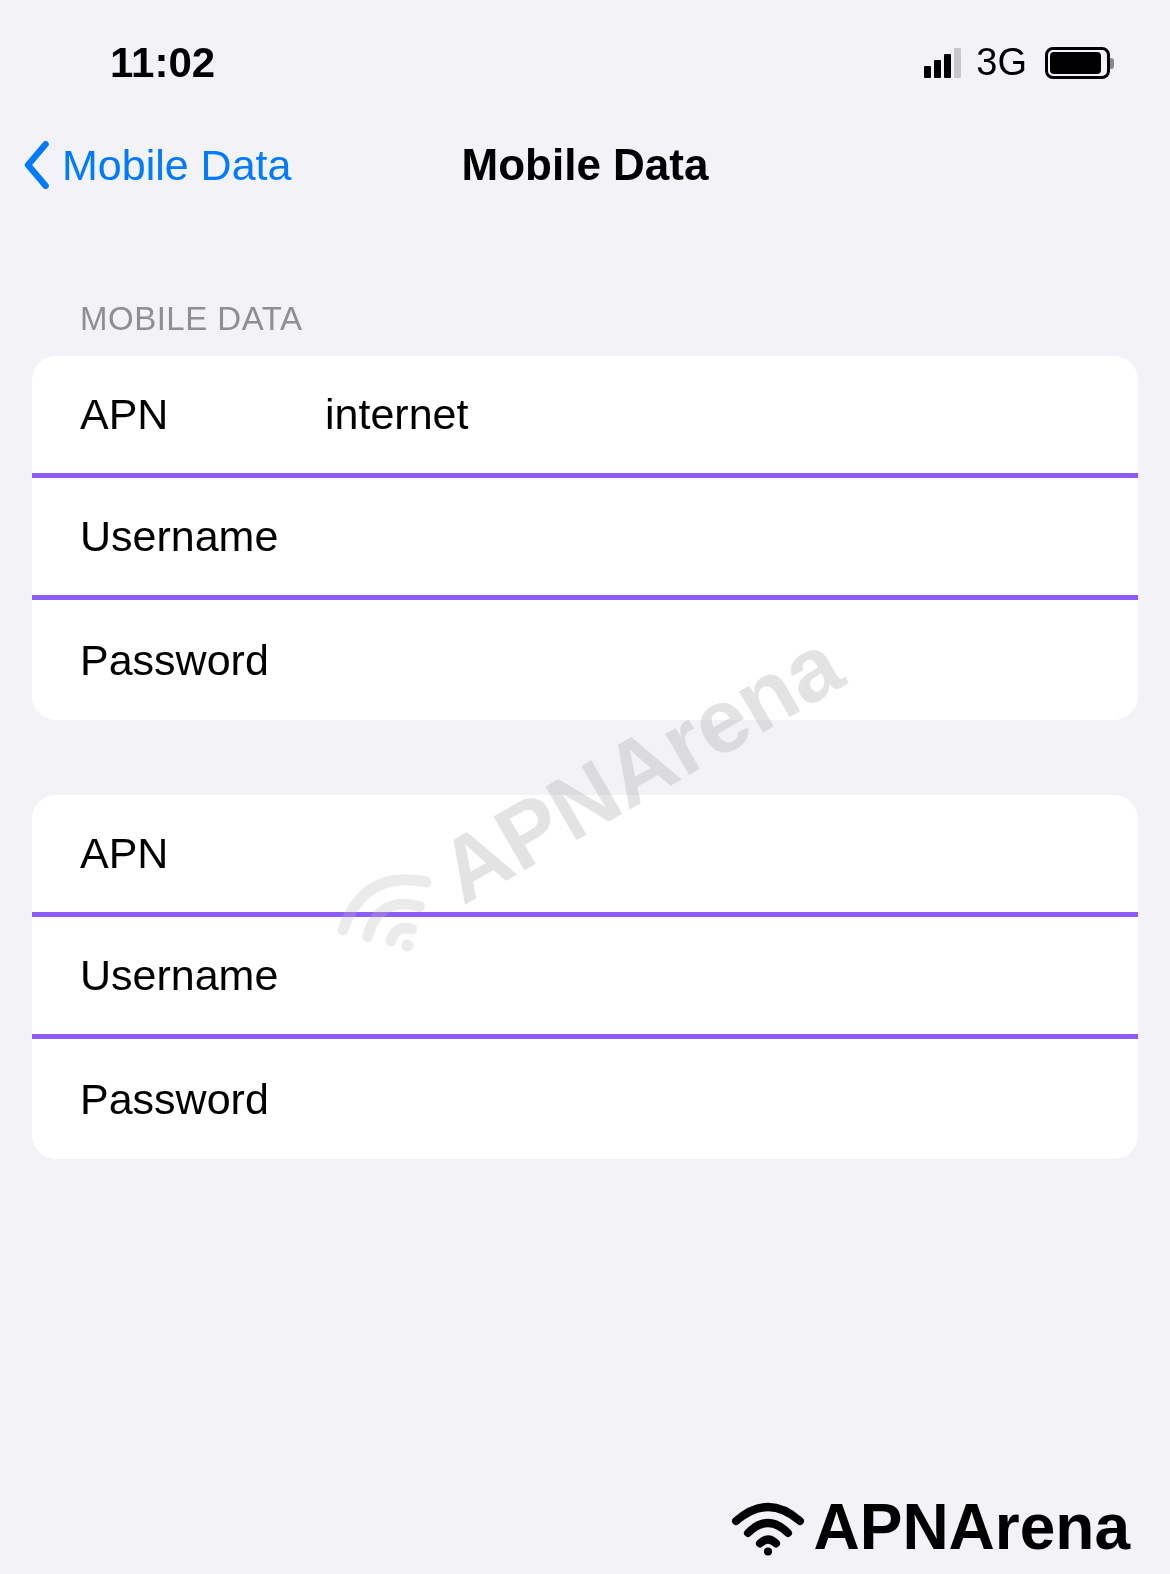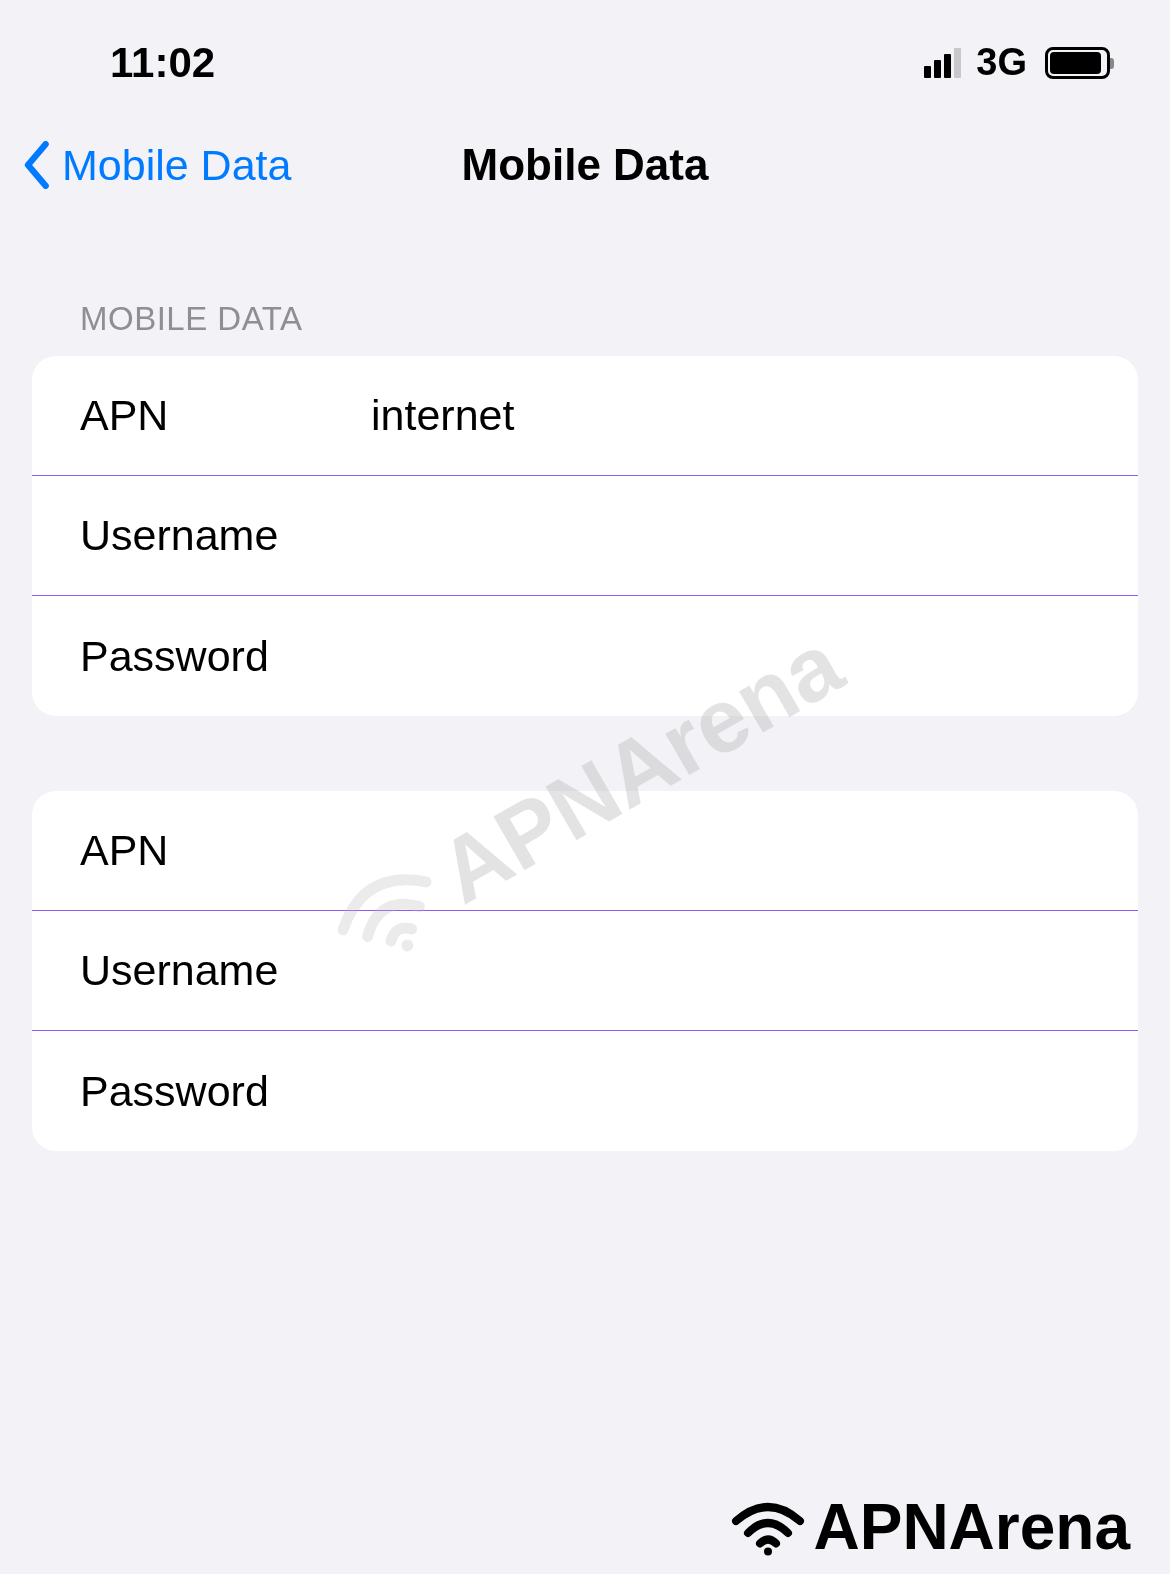--- a/index.html
+++ b/index.html
@@ -42,21 +42,21 @@
       width: 7px;
       background-color: #000;
       border-radius: 1px;
     }
     .signal-bar.b1 { height: 12px; }
     .signal-bar.b2 { height: 18px; }
     .signal-bar.b3 { height: 24px; }
     .signal-bar.b4 { height: 30px; background-color: #c7c7cc; }
     .network-type {
       font-size: 38px;
-      font-weight: 700;
+      font-weight: 400;
       color: #000;
       margin-left: 5px;
     }
     .battery-icon {
       width: 65px;
       height: 32px;
       border: 3px solid #000;
       border-radius: 8px;
       position: relative;
       margin-left: 8px;
@@ -119,40 +119,39 @@
     .section-group {
       background-color: #fff;
       border-radius: 24px;
       overflow: hidden;
       margin-bottom: 75px;
     }
     .field-row {
       display: flex;
       align-items: center;
       padding: 34px 48px 34px 48px;
-      border-bottom: 1px solid #8b5cf6;
+      border-bottom: 5px solid #8b5cf6;
       min-height: 120px;
     }
     .field-row:last-child {
       border-bottom: none;
     }
     .field-label {
       font-size: 43px;
       color: #000;
       width: 245px;
       flex-shrink: 0;
     }
     .field-input {
       font-size: 43px;
       color: #000;
       border: none;
       outline: none;
       flex: 1;
       background: transparent;
-      margin-left: 46px;
     }
     .watermark-center {
       position: absolute;
       top: 800px;
       left: 50%;
       transform: translate(-50%, -50%) rotate(-30deg);
       font-size: 90px;
       font-weight: 700;
       color: #bbb;
       opacity: 0.4;

